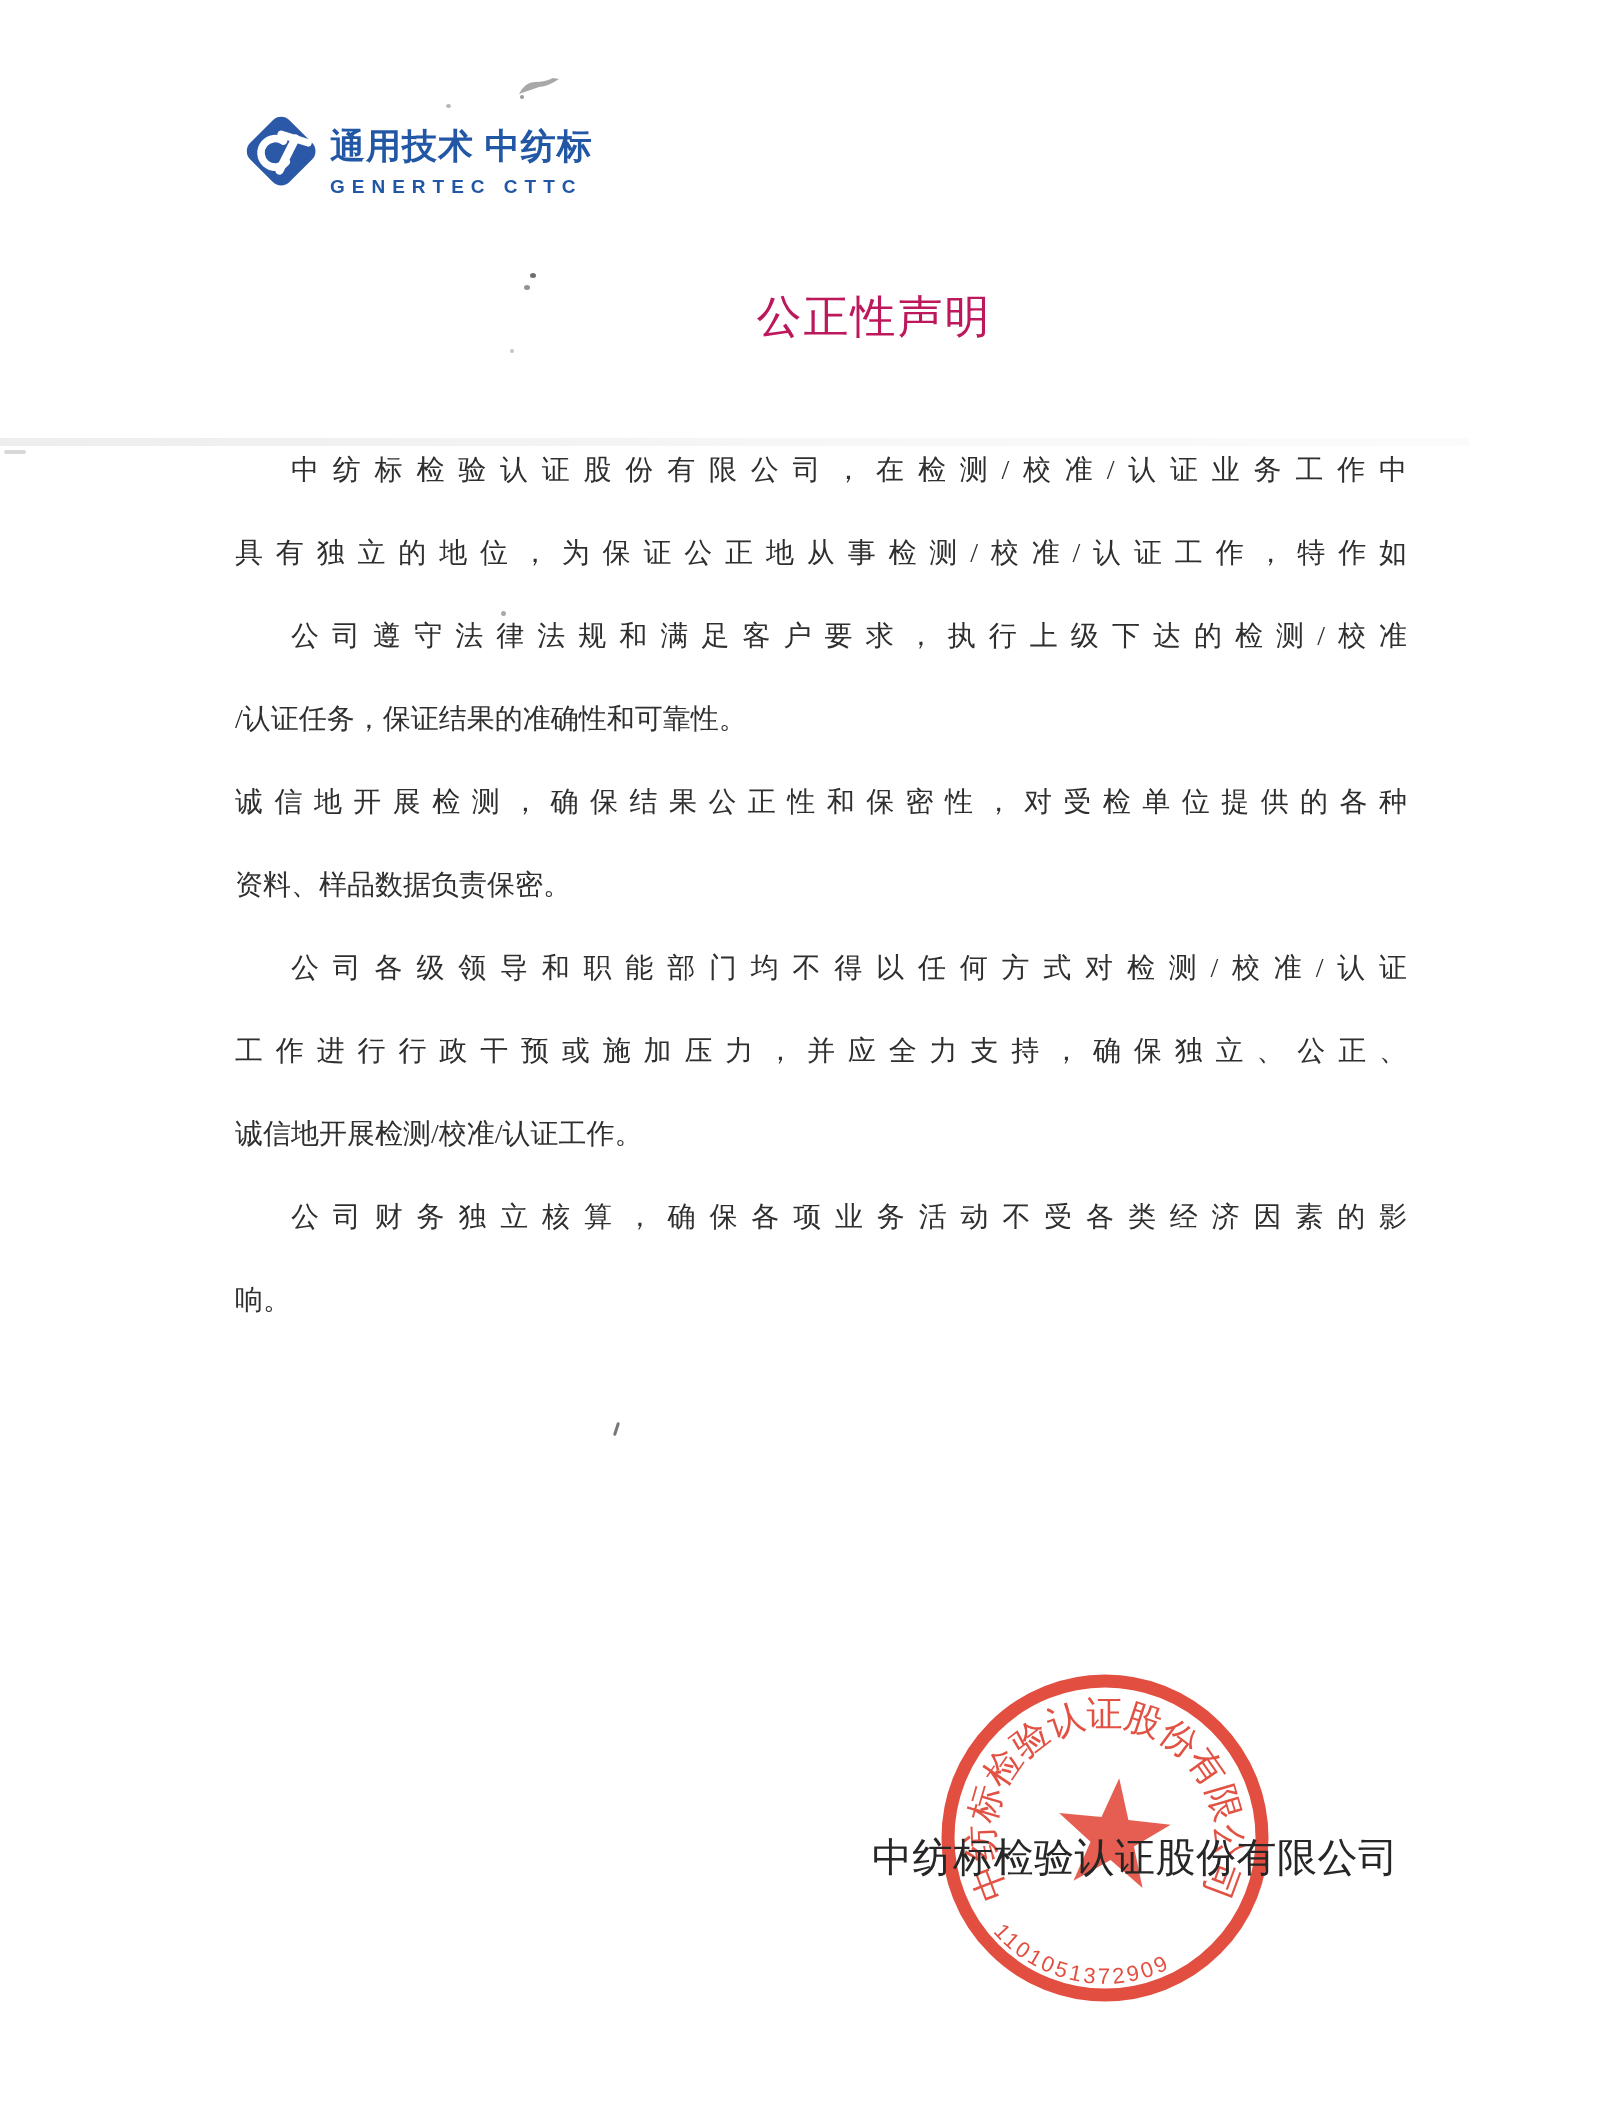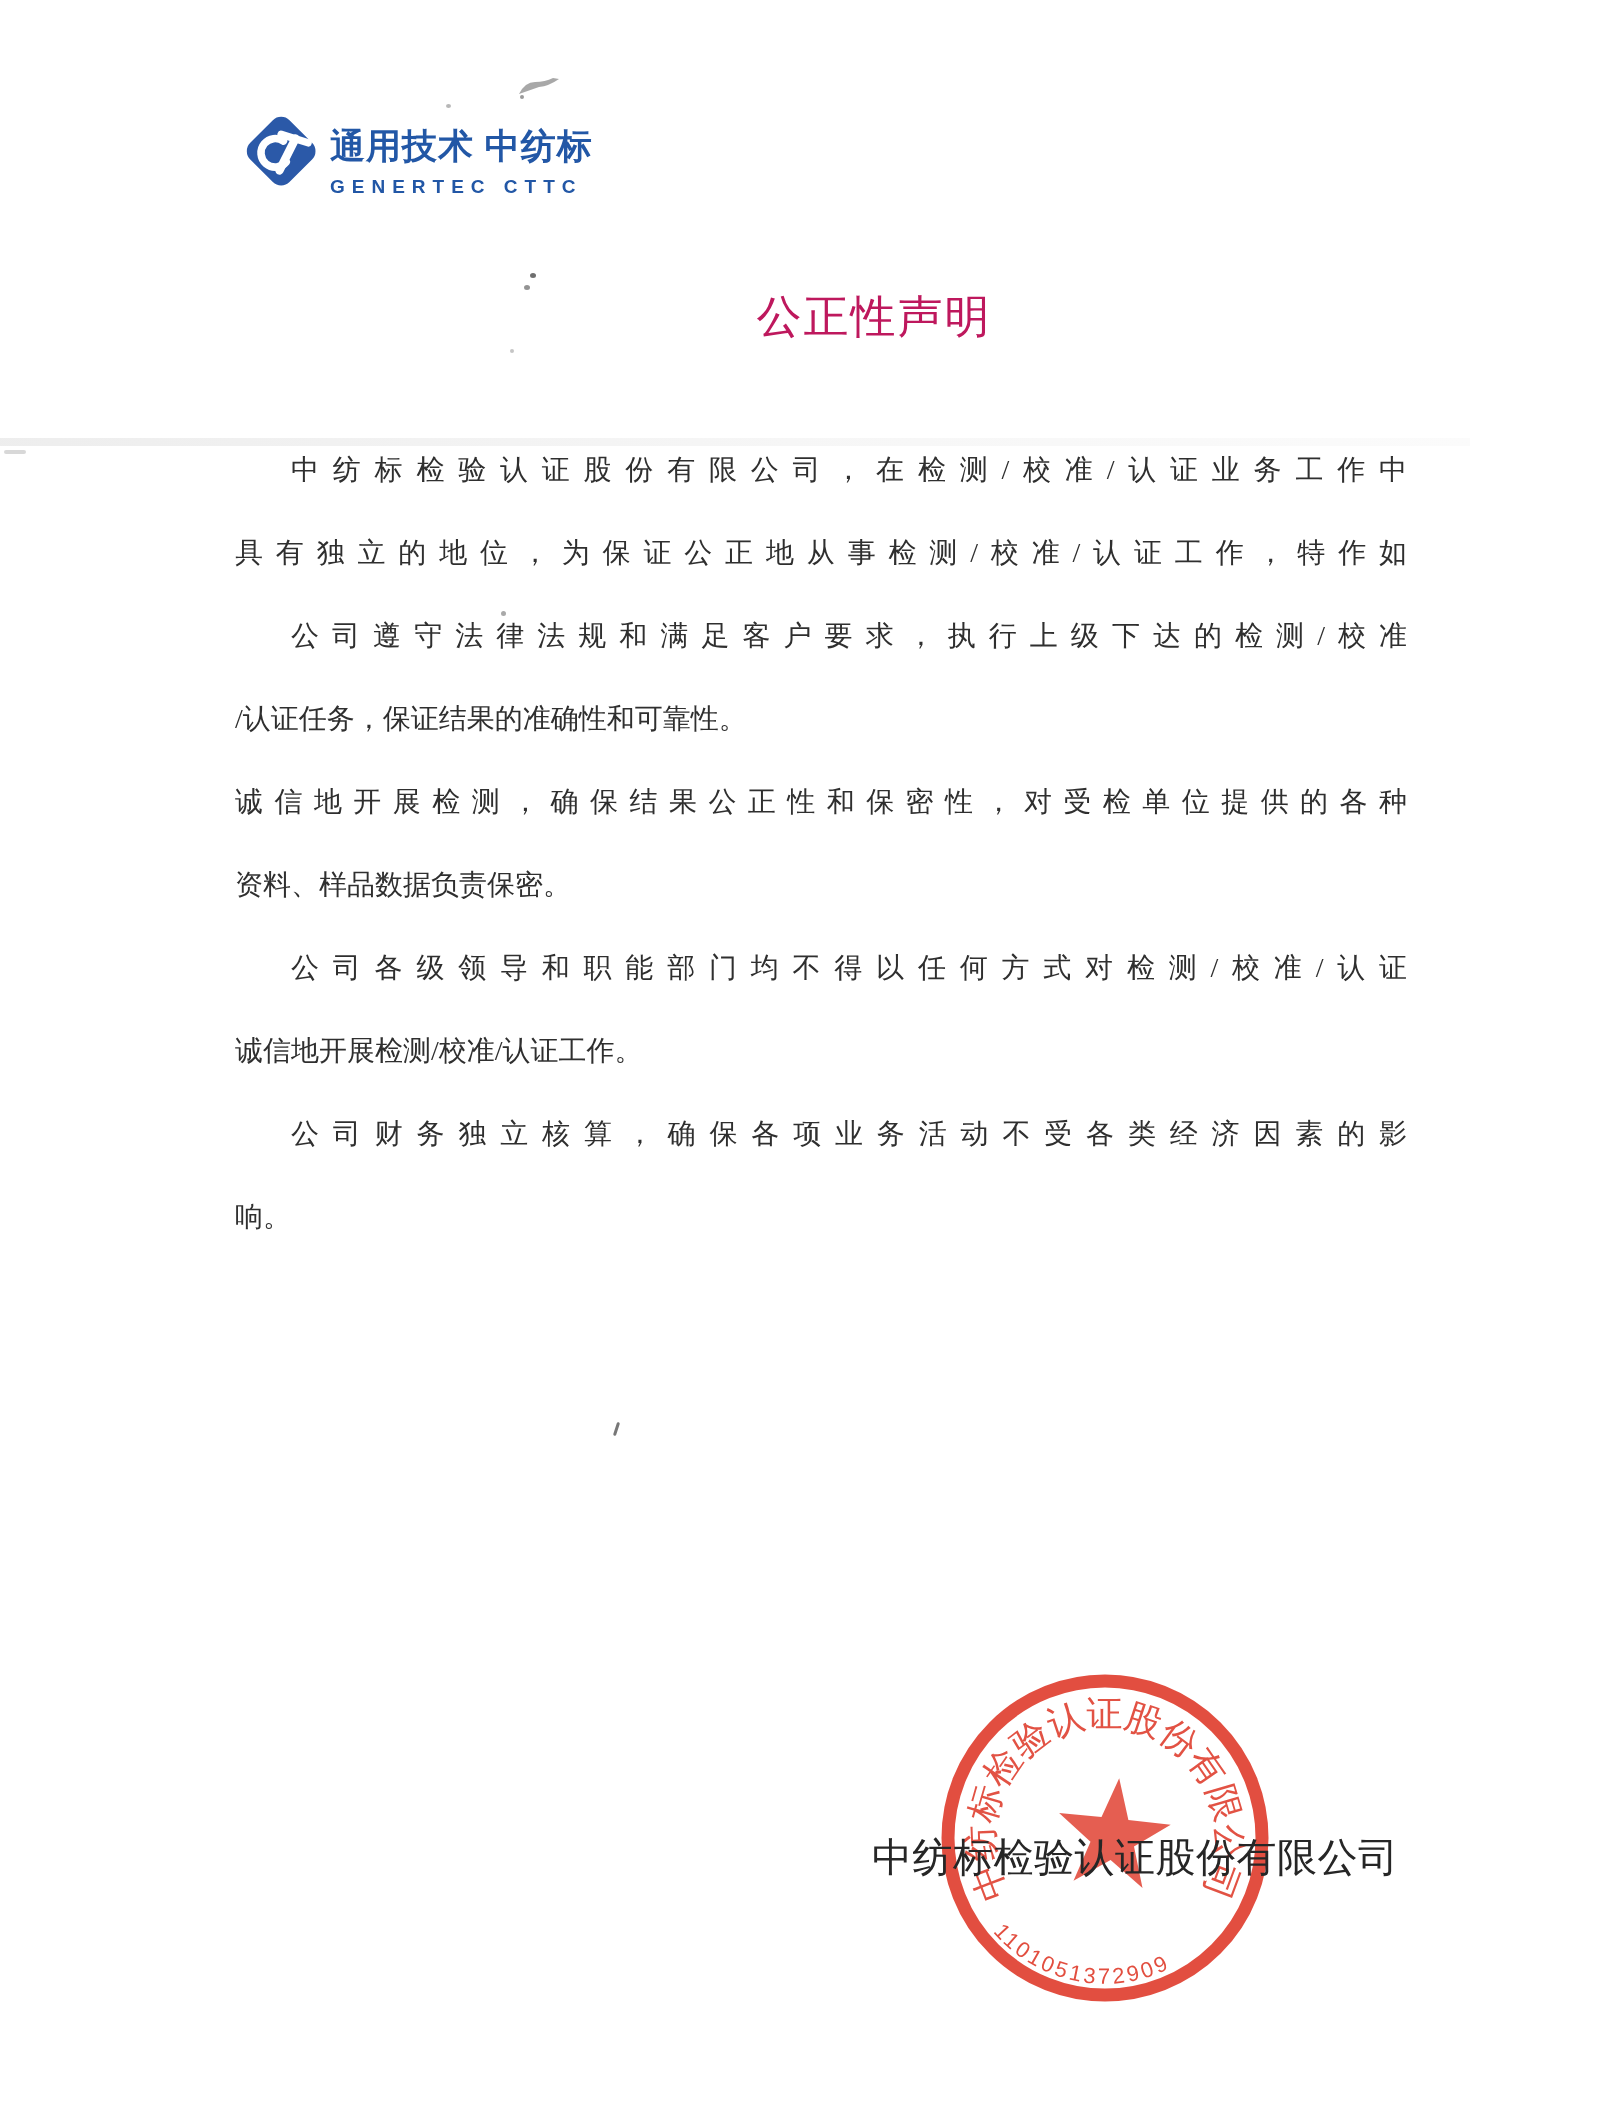--- a/index.html
+++ b/index.html
@@ -190,20 +190,21 @@
     <div>
       <div class="text-line first">公司遵守法律法规和满足客户要求，执行上级下达的检测/校准</div>
       <div class="text-line last">/认证任务，保证结果的准确性和可靠性。</div>
     </div>
     <div>
       <div class="text-line">诚信地开展检测，确保结果公正性和保密性，对受检单位提供的各种</div>
       <div class="text-line last">资料、样品数据负责保密。</div>
     </div>
     <div>
       <div class="text-line first">公司各级领导和职能部门均不得以任何方式对检测/校准/认证</div>
+      <div class="text-line">工作进行行政干预或施加压力，并应全力支持，确保独立、公正、</div>
       <div class="text-line last">诚信地开展检测/校准/认证工作。</div>
     </div>
     <div>
       <div class="text-line first">公司财务独立核算，确保各项业务活动不受各类经济因素的影</div>
       <div class="text-line last">响。</div>
     </div>
   </div>
 
   <div class="seal">
     <svg viewBox="0 0 370 370">

